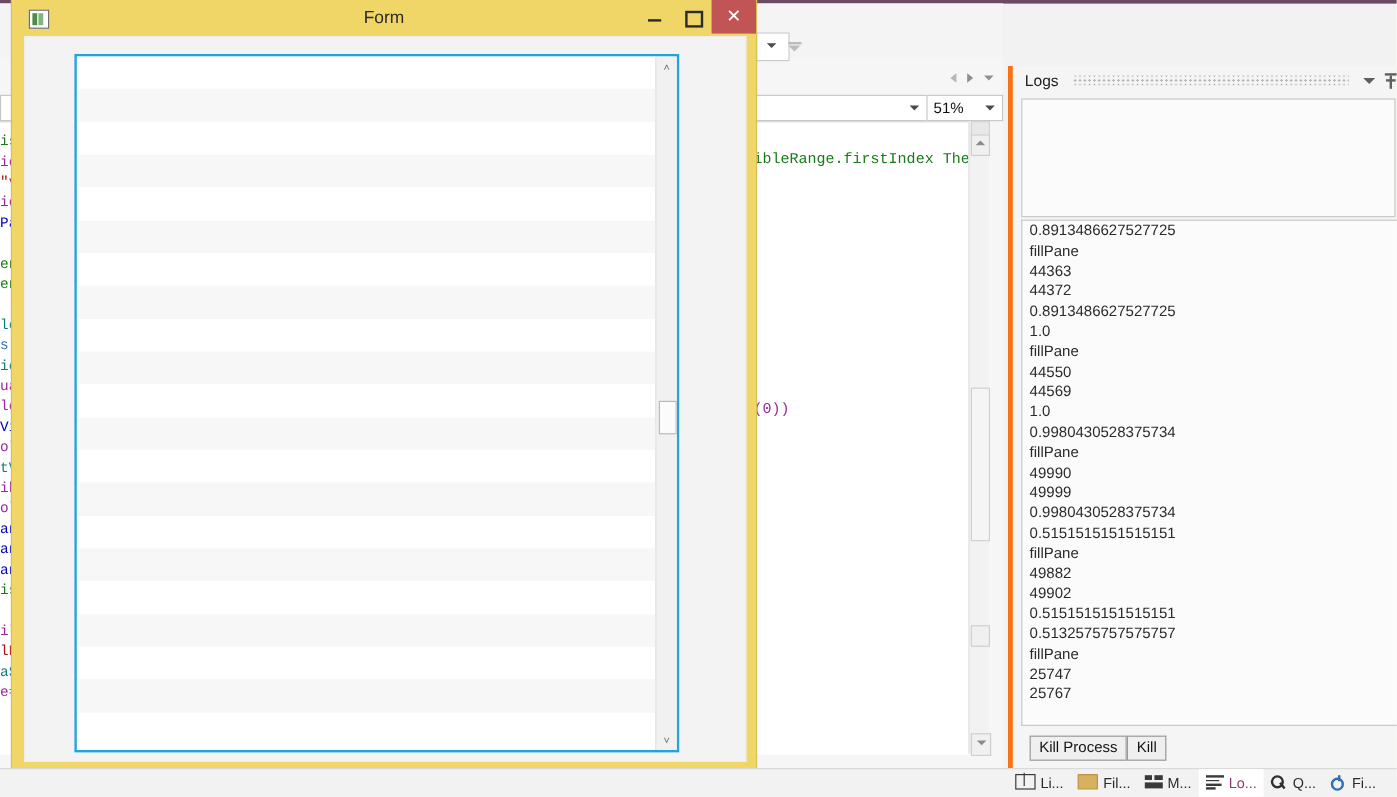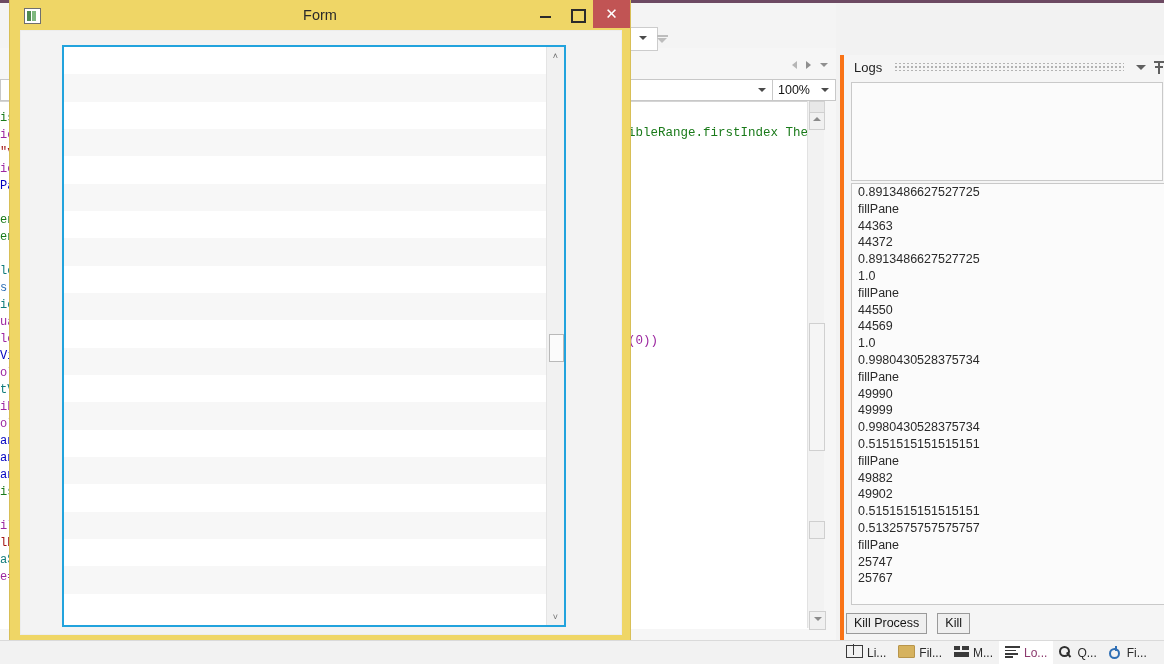--- a/index.html
+++ b/index.html
@@ -183,21 +183,21 @@
   }
   .logs-list {
     position: absolute; left: 7px; top: 128px; width: 318px; height: 420px;
     background: #fbfbfb; border: 1px solid #c9c9c9; border-right: none;
     overflow: hidden;
   }
   .log-line {
     height: 16.8px; line-height: 16.8px; padding-left: 6px;
     font-size: 12.5px; color: #2a2a2a; white-space: nowrap;
   }
-  .logs-buttons { position: absolute; left: 2px; top: 558px; display: flex; gap: 10px; }
+  .logs-buttons { position: absolute; left: 14px; top: 558px; display: flex; }
   .logs-btn {
     background: #efefef; border: 1px solid #9a9a9a; padding: 2px 7px;
     font-size: 12.5px; color: #141414; line-height: 15px;
   }
 
   
   .tabstrip {
     position: absolute; left: 840px; top: 640px; width: 324px; height: 24px;
     background: #f2f2f2; border-top: 1px solid #dadada;
     display: flex; align-items: center;
@@ -270,21 +270,21 @@
         <span class="tri-r"></span>
         <span class="chev-dn" style="border-top-color:#8f8f8f;"></span>
       </div>
     </div>
 
     <div class="editor-dropbar">
       <div class="dd-member">
         <span class="chev chev-dn"></span>
       </div>
       <div class="dd-zoom">
-        <span class="zl">100%</span>
+        <span class="zl">51%</span>
         <span class="chev chev-dn"></span>
       </div>
     </div>
 
     <div class="editor-surface">
 
     <div class="code-line c-green" style="left: 628px; top: 24px;">ibleRange.firstIndex Then</div>
         <div class="code-line c-purple" style="left: 628px; top: 232px;">(0))</div>
       </div>
 

